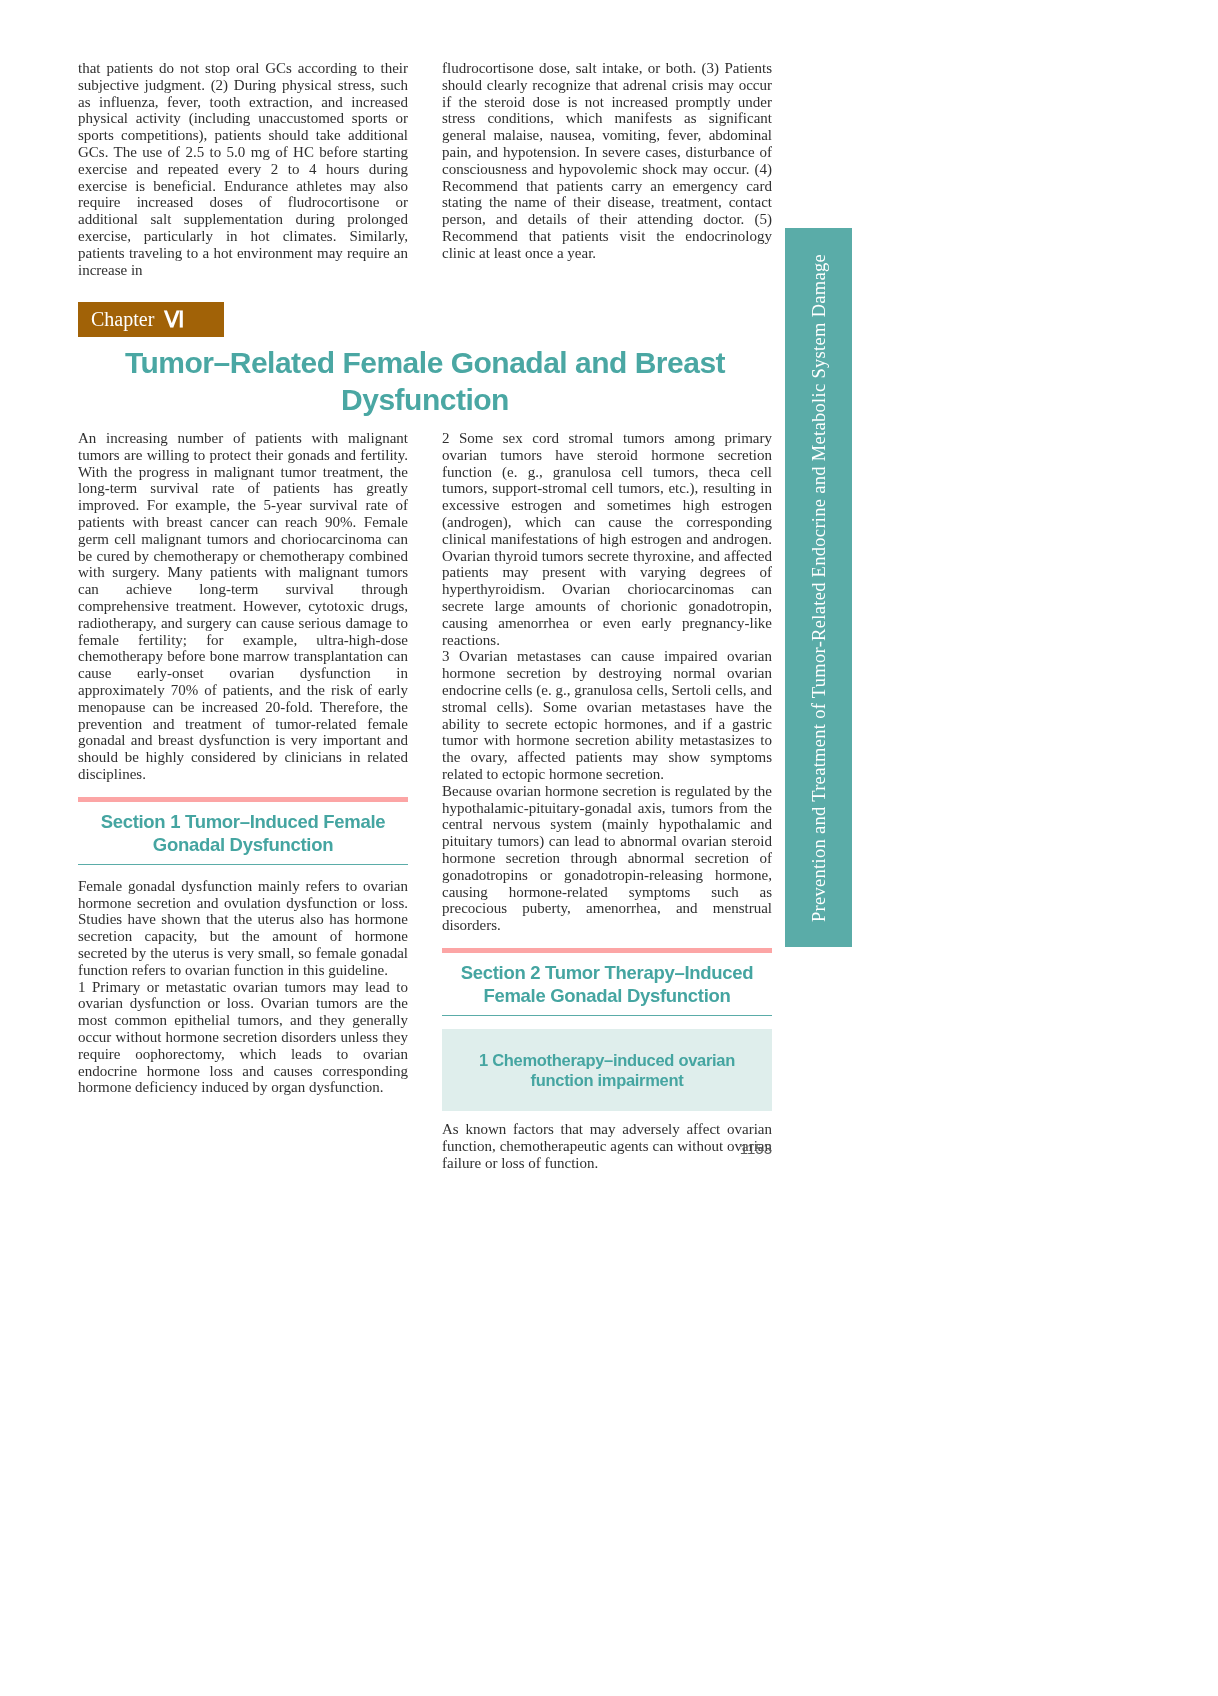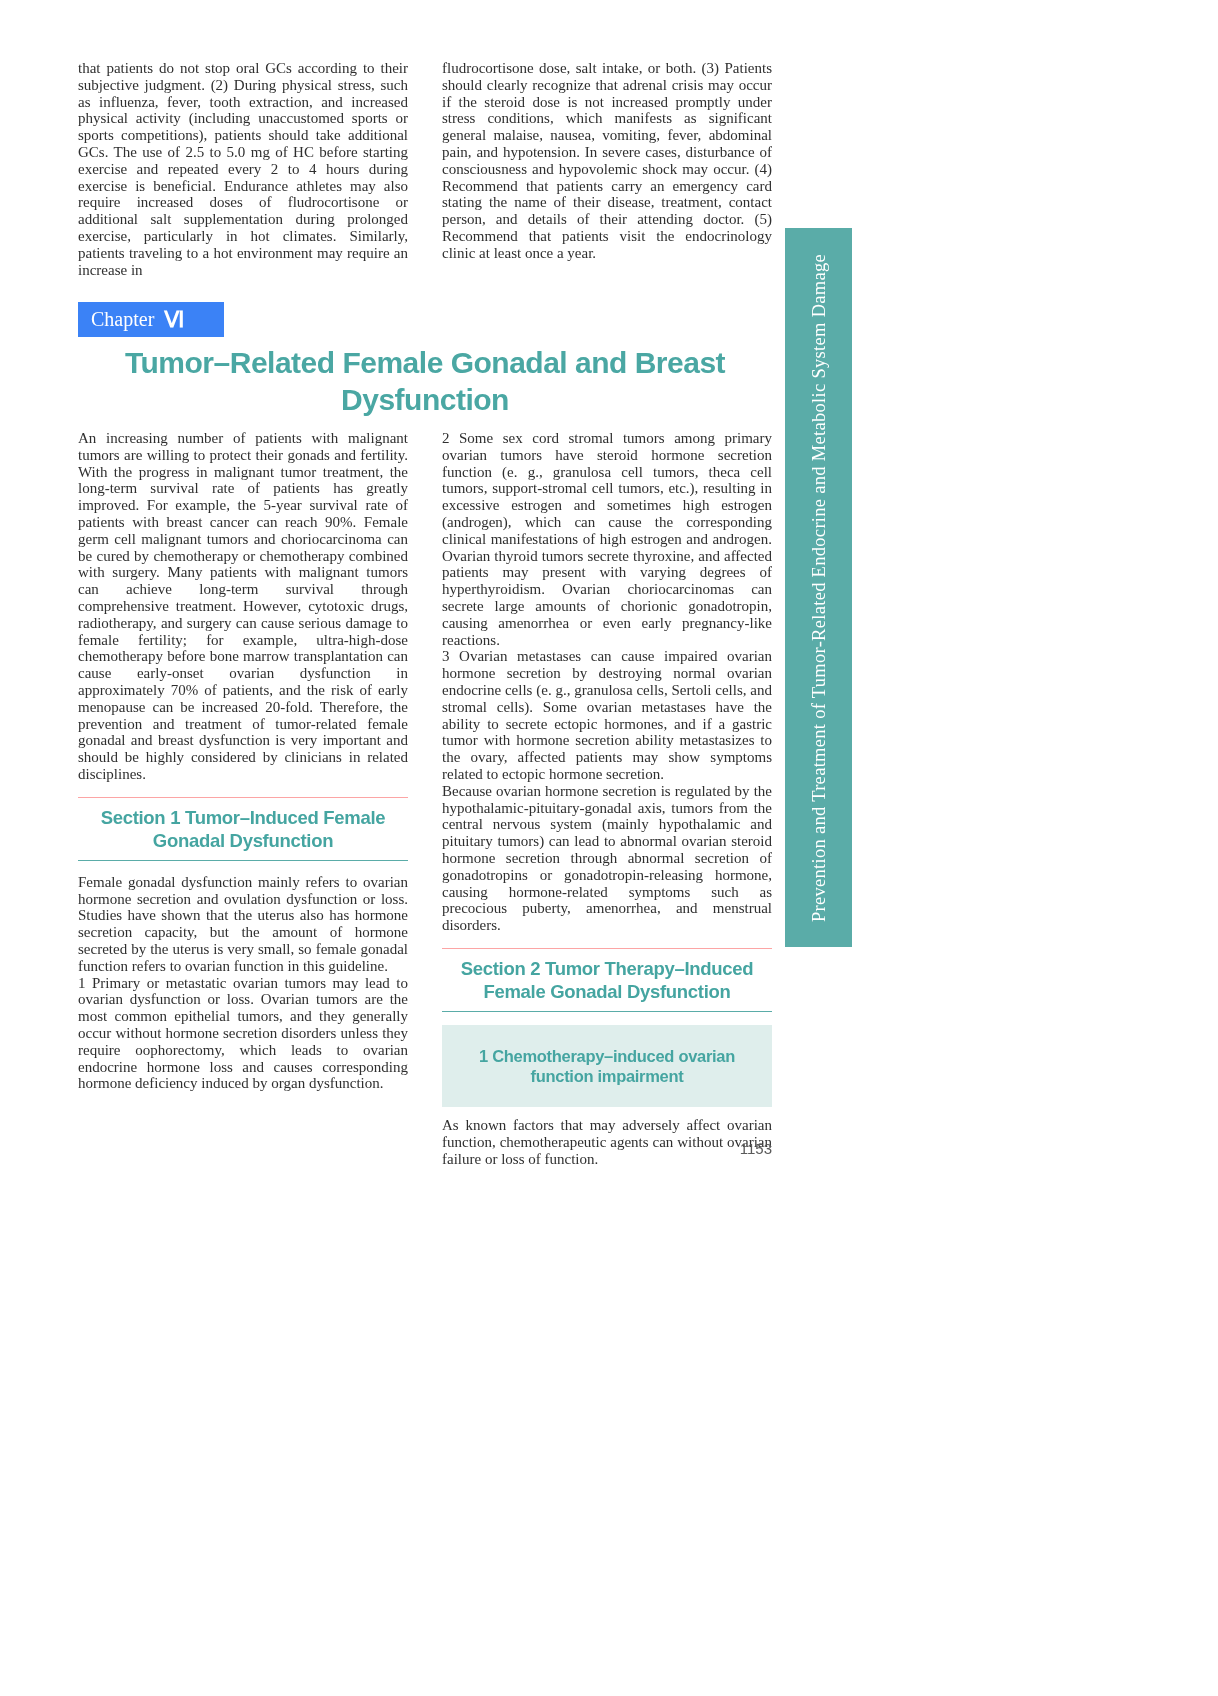--- a/index.html
+++ b/index.html
@@ -20,21 +20,21 @@
     color:#2f2f2f;
   }
   #col-top-left{left:78px;top:60px;}
   #col-top-right{left:442px;top:60px;}
   #col-main-left{left:78px;top:430px;}
   #col-main-right{left:442px;top:430px;}
 
   .chapter-box{
     position:absolute;left:78px;top:302px;
     width:146px;height:35px;
-    background:#3b82f6;
+    background:#a16207;
     display:flex;align-items:center;
     padding-left:13px;box-sizing:border-box;
   }
   .chapter-box .chapter-label{
     color:#ffffff;font-family:"Liberation Serif", serif;
     font-size:20px;
   }
   .chapter-box .chapter-numeral{
     color:#ffffff;font-family:"Liberation Serif", serif;
     font-size:22px;margin-left:10px;font-weight:bold;
@@ -42,21 +42,21 @@
   .doc-title{
     position:absolute;left:78px;top:344px;width:694px;
     text-align:center;
     font-family:"Liberation Sans", sans-serif;
     font-weight:bold;
     font-size:30px;line-height:37px;
     letter-spacing:-0.5px;
     color:#4aa7a3;
   }
   .section-header{
-    border-top:1px solid #fca5a5;
+    border-top:5px solid #fca5a5;
     border-bottom:1px solid #5aaca8;
     margin:14px 0 13px 0;
     padding:8px 2px;
     text-align:center;
     font-family:"Liberation Sans", sans-serif;
     font-weight:bold;
     font-size:18.5px;line-height:23px;
     letter-spacing:-0.3px;
     color:#45a5a1;
   }

